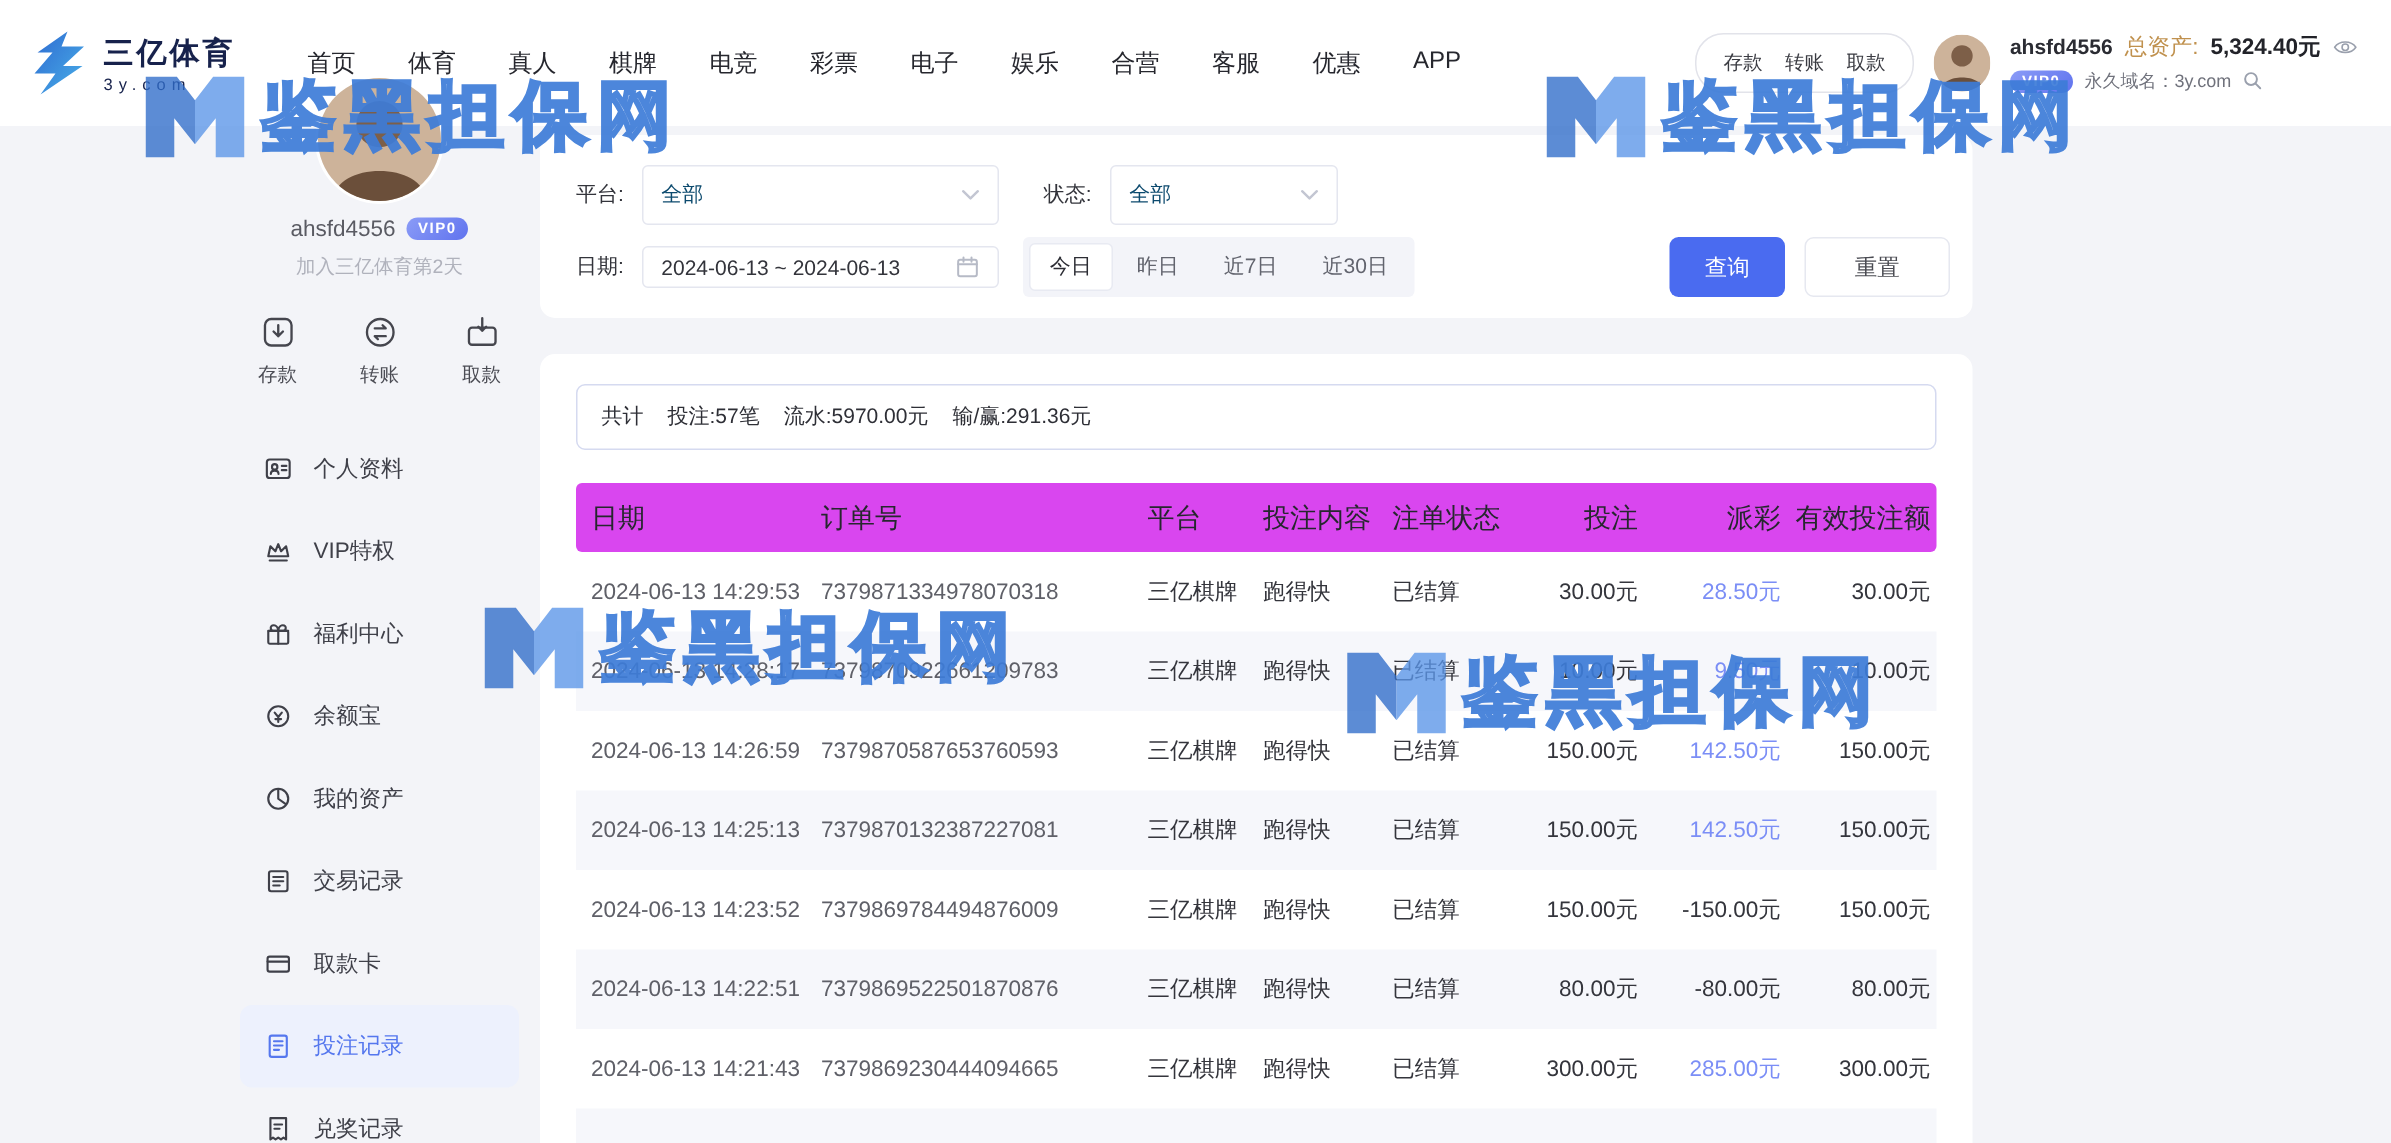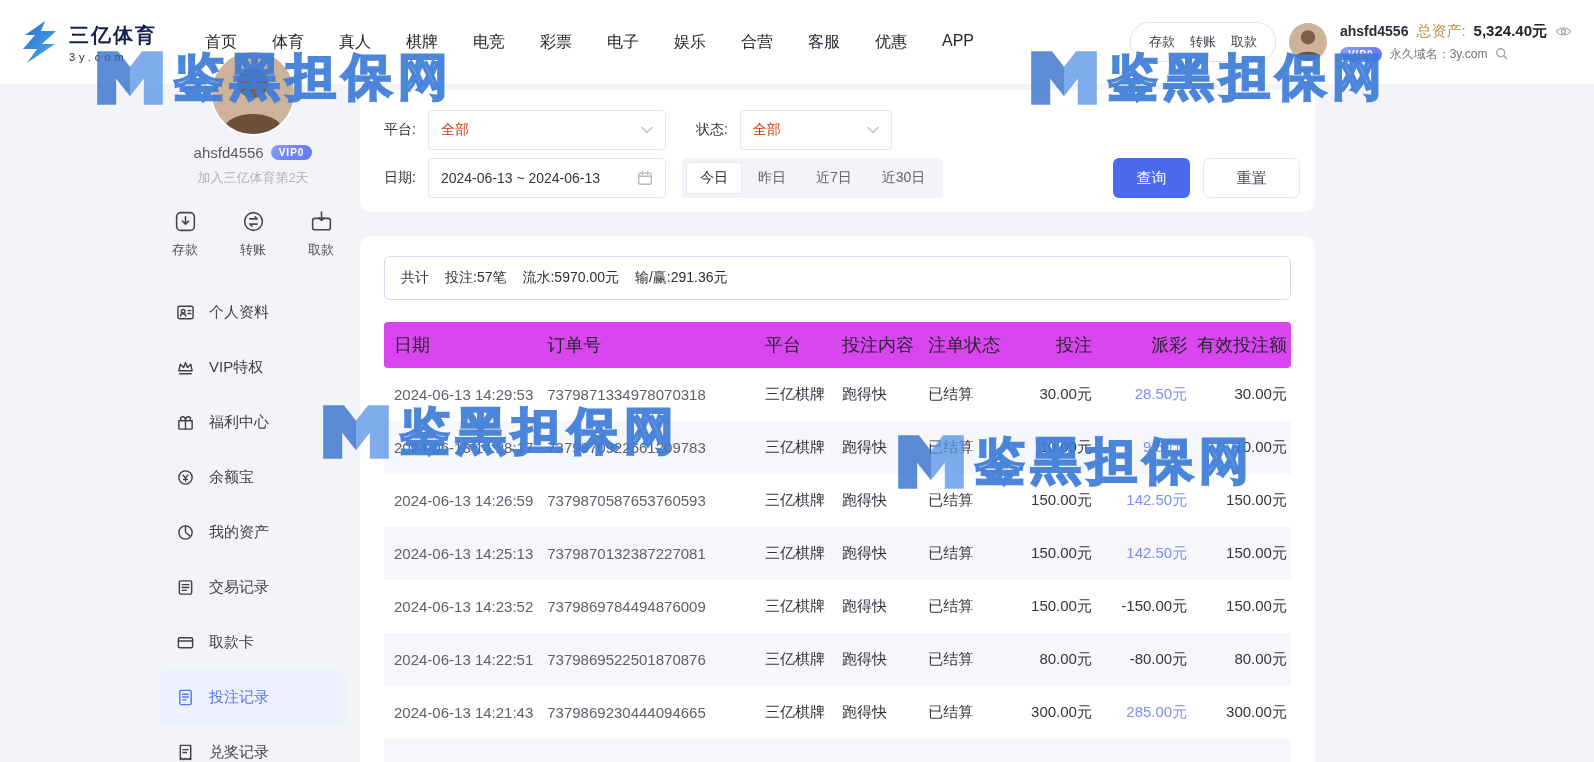--- a/index.html
+++ b/index.html
@@ -45,25 +45,25 @@
   .side-menu { margin-top:26px; display:flex; flex-direction:column; }
   .menu-item { display:flex; align-items:center; gap:14px; height:55px; padding-left:16px; font-size:15px; color:#3f4049; border-radius:8px; }
   .menu-item.active { background:#edf1fd; color:#5577ee; }
   .menu-icon { width:19px; height:19px; flex:none; }
 
   
   .filter-card { position:absolute; left:360px; top:90px; width:955px; height:122px; background:#fff; border-radius:10px; z-index:2; }
   .filter-row1 { position:absolute; top:20px; left:24px; display:flex; align-items:center; }
   .filter-row2 { position:absolute; top:68px; left:24px; display:flex; align-items:center; }
   .f-label { font-size:14px; color:#33343b; margin-right:12px; white-space:nowrap; }
-  .select-box { width:238px; height:40px; border:1px solid #e4e6ef; border-radius:4px; display:flex; align-items:center; justify-content:space-between; padding:0 12px; font-size:14px; color:#c2410c; background:#fff; }
+  .select-box { width:238px; height:40px; border:1px solid #e4e6ef; border-radius:4px; display:flex; align-items:center; justify-content:space-between; padding:0 12px; font-size:14px; color:#0c4a6e; background:#fff; }
   .select-box.small { width:152px; }
   .sel-chevron { width:12px; height:8px; color:#c3c6d2; }
   .f-label-2 { margin-left:30px; }
-  .date-box { width:238px; height:40px; border:1px solid #e4e6ef; border-radius:4px; display:flex; align-items:center; justify-content:space-between; padding:0 12px; font-size:14px; color:#33343b; background:#fff; }
+  .date-box { width:238px; height:28px; border:1px solid #e4e6ef; border-radius:4px; display:flex; align-items:center; justify-content:space-between; padding:0 12px; font-size:14px; color:#33343b; background:#fff; }
   .cal-icon { width:16px; height:16px; color:#b6bac6; }
   .quick-group { margin-left:16px; background:#f3f4f9; border-radius:4px; padding:4px; display:flex; gap:2px; }
   .quick-item { padding:7px 14px; font-size:14px; color:#62646e; border-radius:4px; }
   .quick-item.active { background:#fff; border:1px solid #e8eaf2; padding:6px 13px; color:#2c2d34; }
   .btn-primary { position:absolute; right:125px; top:68px; width:77px; height:40px; background:#4a6bf0; color:#fff; border:none; border-radius:6px; font-size:15px; display:flex; align-items:center; justify-content:center; font-family:inherit; }
   .btn-ghost { position:absolute; right:15px; top:68px; width:97px; height:40px; background:#fff; color:#4a4b52; border:1px solid #e6e8f0; border-radius:6px; font-size:15px; display:flex; align-items:center; justify-content:center; font-family:inherit; }
 
   
   .table-card { position:absolute; left:360px; top:236px; width:955px; height:540px; background:#fff; border-radius:10px; padding:20px 24px 0; z-index:2; }
   .summary-box { border:1px solid #d5daf0; border-radius:6px; height:44px; display:flex; align-items:center; gap:16px; padding:0 16px; font-size:14px; color:#2e2f36; }

